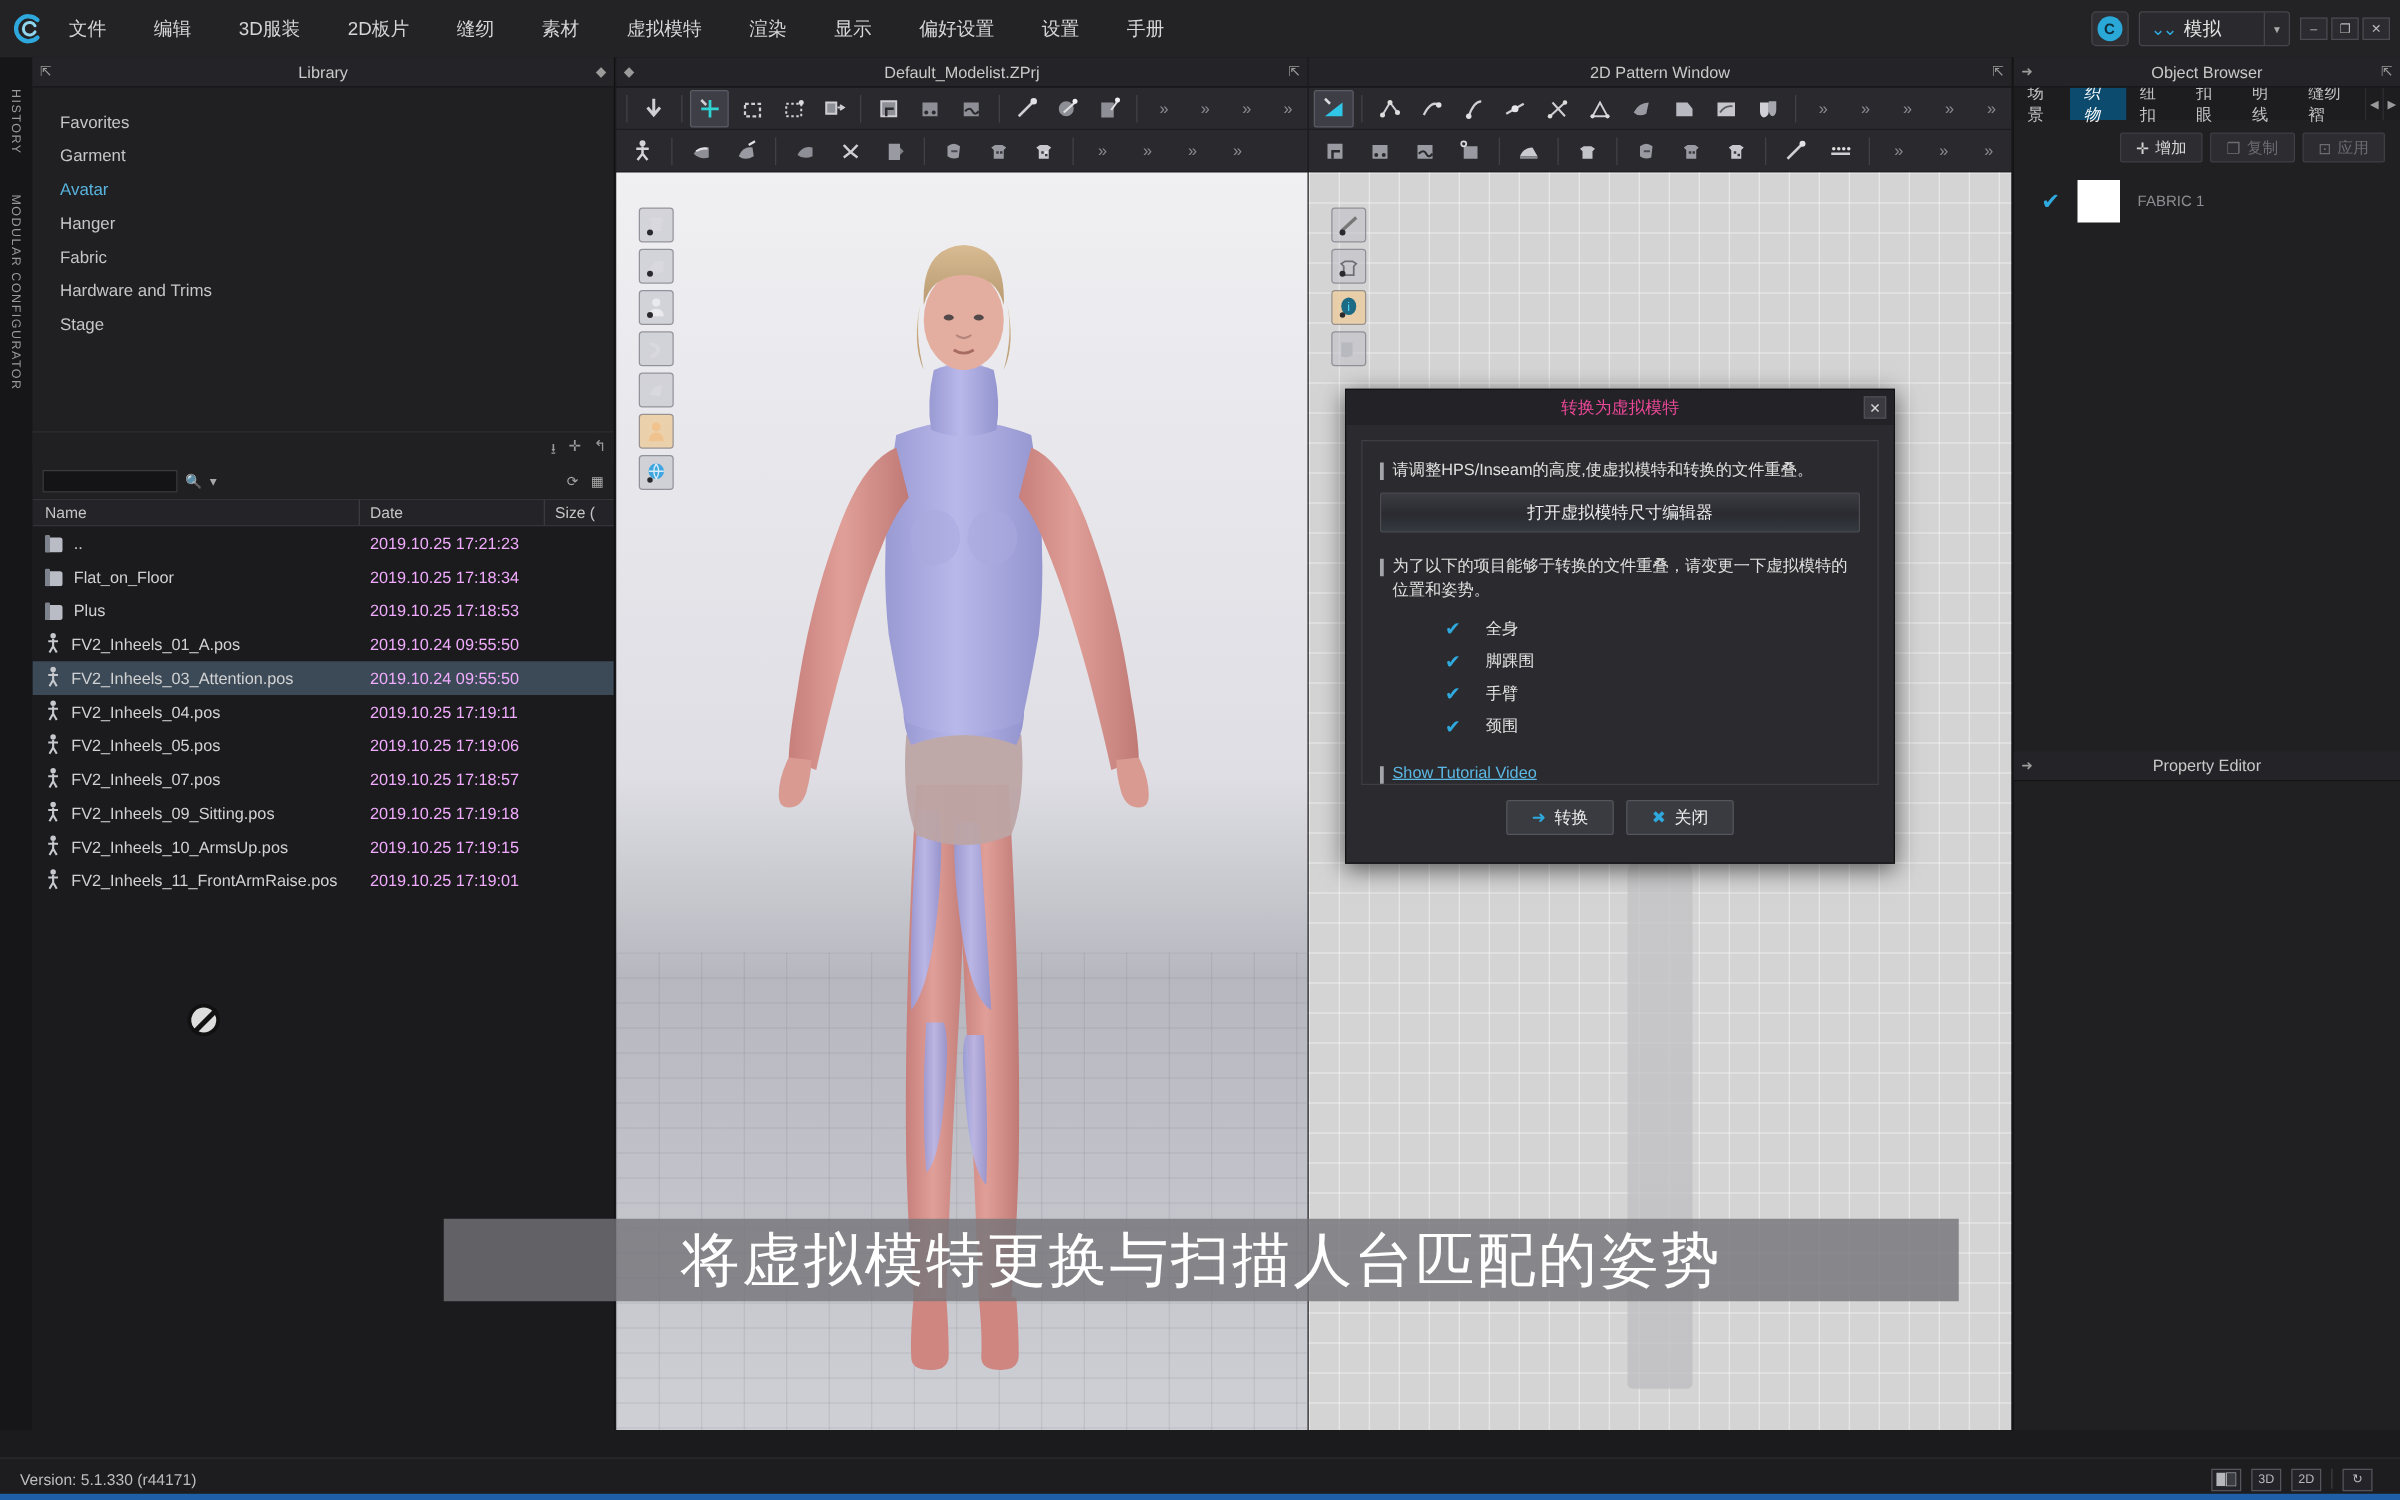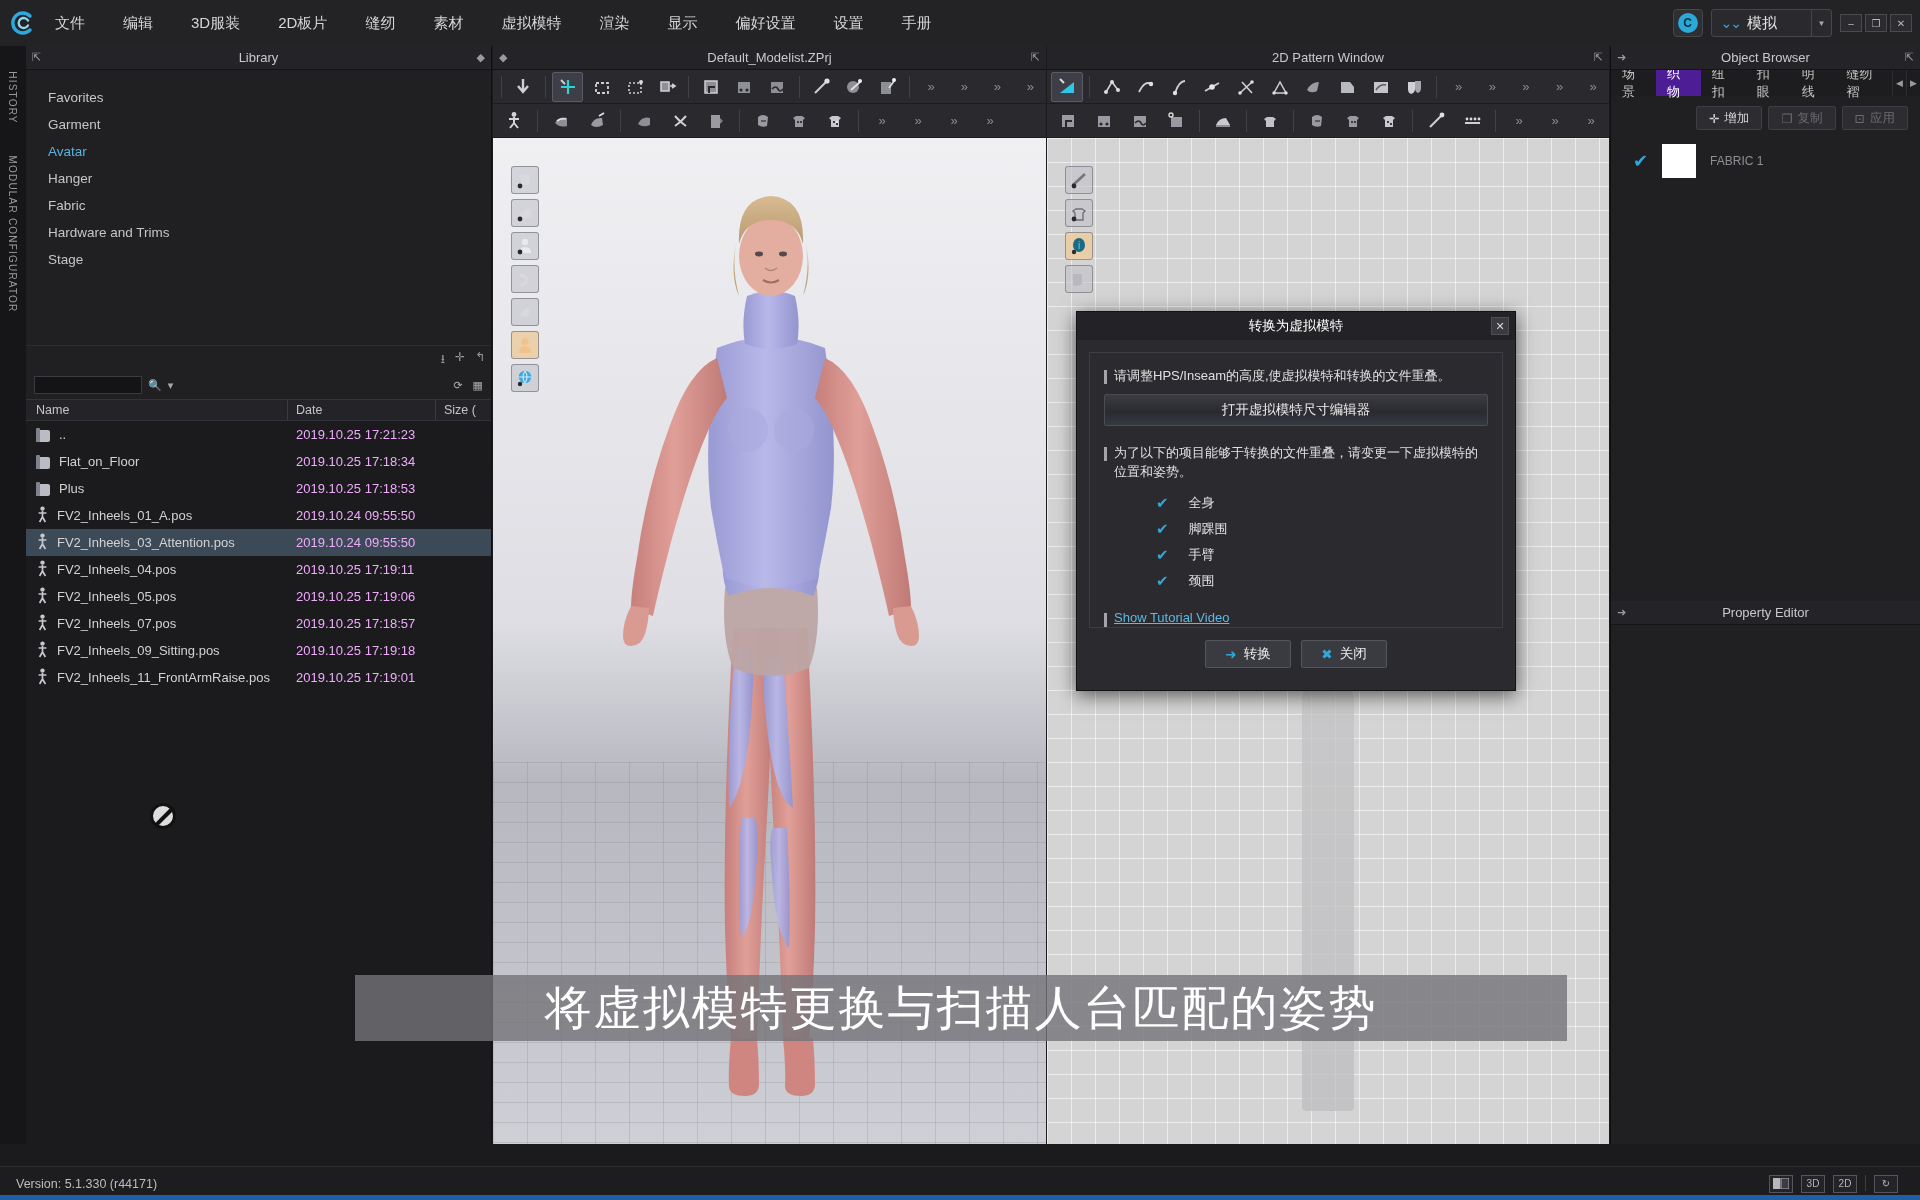--- a/index.html
+++ b/index.html
@@ -99,21 +99,21 @@
                       linear-gradient(90deg, rgba(255,255,255,.55) 1px, transparent 1px);
      background-size:24px 24px; }
   .ghost{ position:absolute; left:50%; top:54%; transform:translateX(-50%); width:52px; height:430px;
      background:linear-gradient(180deg,#c3c3c5,#bdbdc0); opacity:.75; border-radius:18px 18px 4px 4px; }
 
   
   .objbrowser{ position:absolute; left:1610px; top:46px; right:0; height:555px; background:#202023;
      border-left:1px solid #101012; display:flex; flex-direction:column; }
   .ob-tabs{ display:flex; height:26px; background:#1d1d20; align-items:stretch; }
   .ob-tab{ padding:0 11px; font-size:13px; display:flex; align-items:center; color:#c3c3c3; }
-  .ob-tab.active{ background:#4c1d95; color:#fff; }
+  .ob-tab.active{ background:#0c4a6e; color:#fff;font-style:italic; }
   .ob-arrows{ margin-left:auto; display:flex; }
   .ob-arr{ width:14px; display:flex;align-items:center;justify-content:center; font-size:9px; color:#9a9a9a; border-left:1px solid #2c2c32;}
   .ob-actions{ display:flex; justify-content:flex-end; gap:6px; padding:10px 12px 8px 0; }
   .ob-btn{ height:24px; display:flex; align-items:center; gap:5px; padding:0 12px; font-size:12.5px;
      background:#2c2c31; border:1px solid #3e3e45; color:#d5d5d5; border-radius:2px;}
   .ob-btn.dim{ color:#6c6c72; }
   .ob-row{ display:flex; align-items:center; gap:14px; padding:6px 0 6px 22px; }
   .ob-check{ color:#2fa9dd; font-size:18px; }
   .ob-swatch{ width:34px;height:34px;background:#fff; }
   .ob-name{ font-size:12px; color:#8d8d93; }
@@ -132,21 +132,21 @@
   
   .subtitle{ position:absolute; left:355px; top:975px; width:1212px; height:66px;
      background:rgba(115,115,120,.80); display:flex; align-items:center; justify-content:center; z-index:40; }
   .subtitle span{ font-size:47px; color:#fff; letter-spacing:2px;
      font-family:"DejaVu Serif","Liberation Serif",serif; }
 
   
   .modal{ position:absolute; left:1076px; top:311px; width:440px; height:380px; background:#2b2b2f;
      border:1px solid #121214; box-shadow:0 4px 18px rgba(0,0,0,.6); z-index:60; }
   .mhead{ height:28px; background:#232327; display:flex; align-items:center; justify-content:center; position:relative;}
-  .mtitle{ font-size:13.5px; color:#ffffff; }
+  .mtitle{ font-size:13.5px; color:#ec4899; }
   .mclose{ position:absolute; right:6px; top:5px; width:18px;height:18px; background:#3a3a40; border:1px solid #4e4e55;
      color:#d8d8d8; font-size:11px; display:flex;align-items:center;justify-content:center; }
   .mbody{ margin:12px; border:1px solid #3d3d43; background:#2b2b2f; height:276px; padding:14px 14px 0 14px; }
   .bullet{ display:flex; gap:7px; }
   .bullet:before{ content:""; flex:0 0 3px; height:14px; background:#a4a4ab; margin-top:3px; }
   .mtext{ font-size:13px; color:#e0e0e0; line-height:1.45; }
   .mbtn-wide{ width:100%; height:32px; margin:8px 0 0 0; border:1px solid #4b4b52; border-radius:2px;
      background:linear-gradient(#3b3b42,#2a2a30 55%,#343a40); color:#ececec; font-size:13.5px;
      display:flex;align-items:center;justify-content:center;}
   .chk-list{ margin:8px 0 0 52px; }
@@ -331,20 +331,30 @@
               <span>FV2_Inheels_09_Sitting.pos</span>
             </div>
             <div class="fl-date">2019.10.25 17:19:18</div>
           </div>
           <div class="fl-row">
             <div class="fl-name">
               <span><svg width="13" height="17">
                   <circle cx="6.5" cy="2.6" r="2.2" fill="#c6c8cd"></circle>
                   <path d="M6.5 5 L6.5 11 M6.5 11 L3.6 16 M6.5 11 L9.4 16 M2.6 7 L10.4 7" stroke="#c6c8cd" stroke-width="1.7" fill="none"></path>
                 </svg></span>
+              <span>FV2_Inheels_10_ArmsUp.pos</span>
+            </div>
+            <div class="fl-date">2019.10.25 17:19:15</div>
+          </div>
+          <div class="fl-row">
+            <div class="fl-name">
+              <span><svg width="13" height="17">
+                  <circle cx="6.5" cy="2.6" r="2.2" fill="#c6c8cd"></circle>
+                  <path d="M6.5 5 L6.5 11 M6.5 11 L3.6 16 M6.5 11 L9.4 16 M2.6 7 L10.4 7" stroke="#c6c8cd" stroke-width="1.7" fill="none"></path>
+                </svg></span>
               <span>FV2_Inheels_11_FrontArmRaise.pos</span>
             </div>
             <div class="fl-date">2019.10.25 17:19:01</div>
           </div>
         </div>
     </div>
   </div>
 
   <div class="vp3d-wrap">
     <div class="panel-title">

